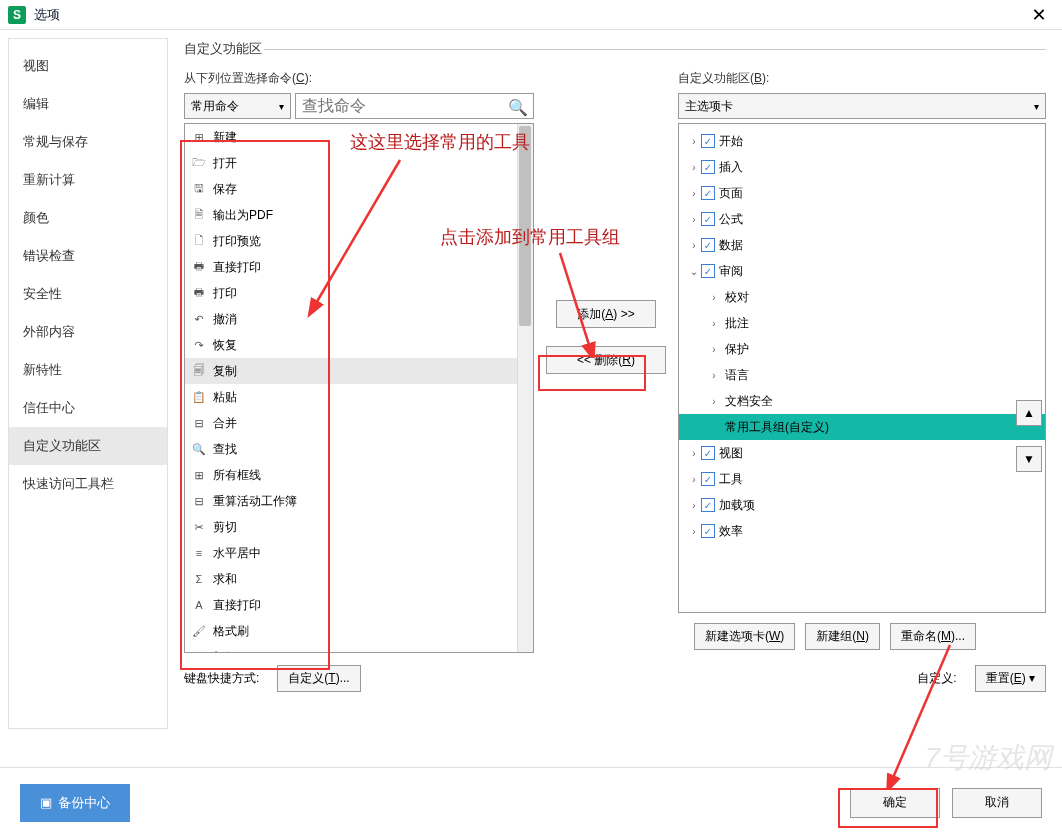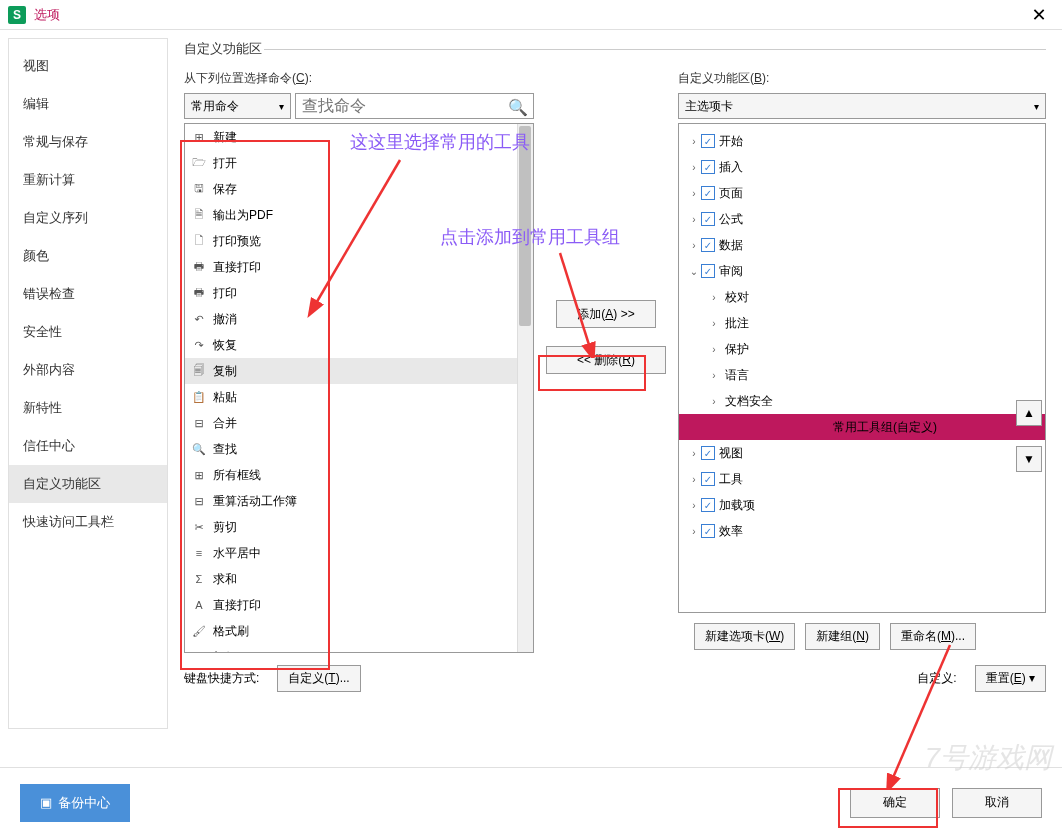--- a/index.html
+++ b/index.html
@@ -1,20 +1,20 @@
 <!DOCTYPE html>
 <html><head>
 <meta charset="utf-8">
 <style>
 * { box-sizing: border-box; margin: 0; padding: 0; font-family: "Microsoft YaHei", sans-serif; }
 body { background: #fff; width: 1062px; height: 837px; position: relative; overflow: hidden; }
 
 .titlebar { height: 30px; display: flex; align-items: center; padding: 0 8px; border-bottom: 1px solid #e0e0e0; }
 .titlebar-icon { width: 18px; height: 18px; background: #0d9c5a; display: flex; align-items: center; justify-content: center; color: #fff; font-weight: bold; font-size: 12px; border-radius: 2px; margin-right: 8px; }
-.titlebar-title { font-size: 13px; color: #be185d; }
+.titlebar-title { font-size: 13px; color: #0f172a; }
 .titlebar-close { margin-left: auto; font-size: 18px; cursor: pointer; width: 30px; text-align: center; }
 
 .body-area { display: flex; height: 707px; }
 
 .sidebar { width: 160px; border-right: 1px solid #e0e0e0; padding-top: 8px; margin: 8px 0 8px 8px; border: 1px solid #e0e0e0; }
 .sidebar-item { padding: 10px 14px; font-size: 13px; color: #333; cursor: pointer; }
 .sidebar-item.active { background: #e8e8e8; }
 
 .main { flex: 1; padding: 10px 16px; position: relative; }
 .section-title { font-size: 13px; color: #333; margin-bottom: 12px; position: relative; }
@@ -45,40 +45,40 @@
 .btn { border: 1px solid #999; background: #f5f5f5; font-size: 12px; padding: 4px 10px; cursor: pointer; }
 
 .add-btn { margin-top: 230px; width: 100px; height: 28px; }
 .remove-btn { margin-top: 18px; width: 120px; height: 28px; }
 
 .tree { border: 1px solid #999; height: 490px; margin-top: 4px; overflow: hidden; position: relative; background: #fff; padding: 4px 0; }
 .tree-item { display: flex; align-items: center; height: 26px; font-size: 12px; cursor: pointer; }
 .tree-exp { width: 14px; text-align: center; color: #666; font-size: 10px; }
 .tree-chk { width: 14px; height: 14px; border: 1px solid #3a7fd4; margin-right: 4px; display: flex; align-items: center; justify-content: center; color: #3a7fd4; font-size: 10px; }
 .tree-label { font-size: 12px; }
-.tree-item.selected { background: #be185d; justify-content: center; }
+.tree-item.selected { background: #14b8a6; }
 .pad1 { padding-left: 8px; }
 .pad2 { padding-left: 28px; }
 
 .updown { position: absolute; right: 20px; top: 370px; display: flex; flex-direction: column; gap: 20px; }
 .updown .btn { width: 26px; height: 26px; padding: 0; text-align: center; }
 
 .below-tree-btns { display: flex; gap: 10px; margin-top: 10px; padding-left: 16px; }
 
 .bottom-row { display: flex; align-items: center; margin-top: 12px; gap: 18px; }
 .bottom-row .spacer { flex: 1; }
 
 .footer { position: absolute; left: 0; right: 0; bottom: 0; height: 70px; border-top: 1px solid #e0e0e0; display: flex; align-items: center; padding: 0 20px; gap: 12px; }
 .backup-btn { background: #4a90d9; color: #fff; border: none; padding: 10px 20px; font-size: 13px; display: flex; align-items: center; gap: 6px; cursor: pointer; }
 .footer-spacer { flex: 1; }
 .ok-btn, .cancel-btn { width: 90px; height: 30px; }
 
 
 .red-box { position: absolute; border: 2px solid #e33; pointer-events: none; }
-.anno-text { position: absolute; color: #8b5cf6; font-size: 18px; font-weight: 500; pointer-events: none; }
+.anno-text { position: absolute; color: #b91c1c; font-size: 18px; font-weight: 500; pointer-events: none; }
 .arrow-svg { position: absolute; pointer-events: none; }
 
 .top-row-left { display: flex; gap: 4px; }
 .top-row-left .dropdown { width: 205px; }
 .watermark { position: absolute; right: 10px; bottom: 60px; font-size: 28px; color: #ccc; opacity: 0.5; font-style: italic; pointer-events: none; }
 </style>
 </head>
 <body>
 
 <div class="titlebar">
@@ -86,21 +86,20 @@
   <div class="titlebar-title">选项</div>
   <div class="titlebar-close">✕</div>
 </div>
 
 <div class="body-area">
   <div class="sidebar" id="sidebar">
       <div class="sidebar-item">视图</div>
       <div class="sidebar-item">编辑</div>
       <div class="sidebar-item">常规与保存</div>
       <div class="sidebar-item">重新计算</div>
-      <div class="sidebar-item">自定义序列</div>
       <div class="sidebar-item">颜色</div>
       <div class="sidebar-item">错误检查</div>
       <div class="sidebar-item">安全性</div>
       <div class="sidebar-item">外部内容</div>
       <div class="sidebar-item">新特性</div>
       <div class="sidebar-item">信任中心</div>
       <div class="sidebar-item active">自定义功能区</div>
       <div class="sidebar-item">快速访问工具栏</div>
     </div>
 

